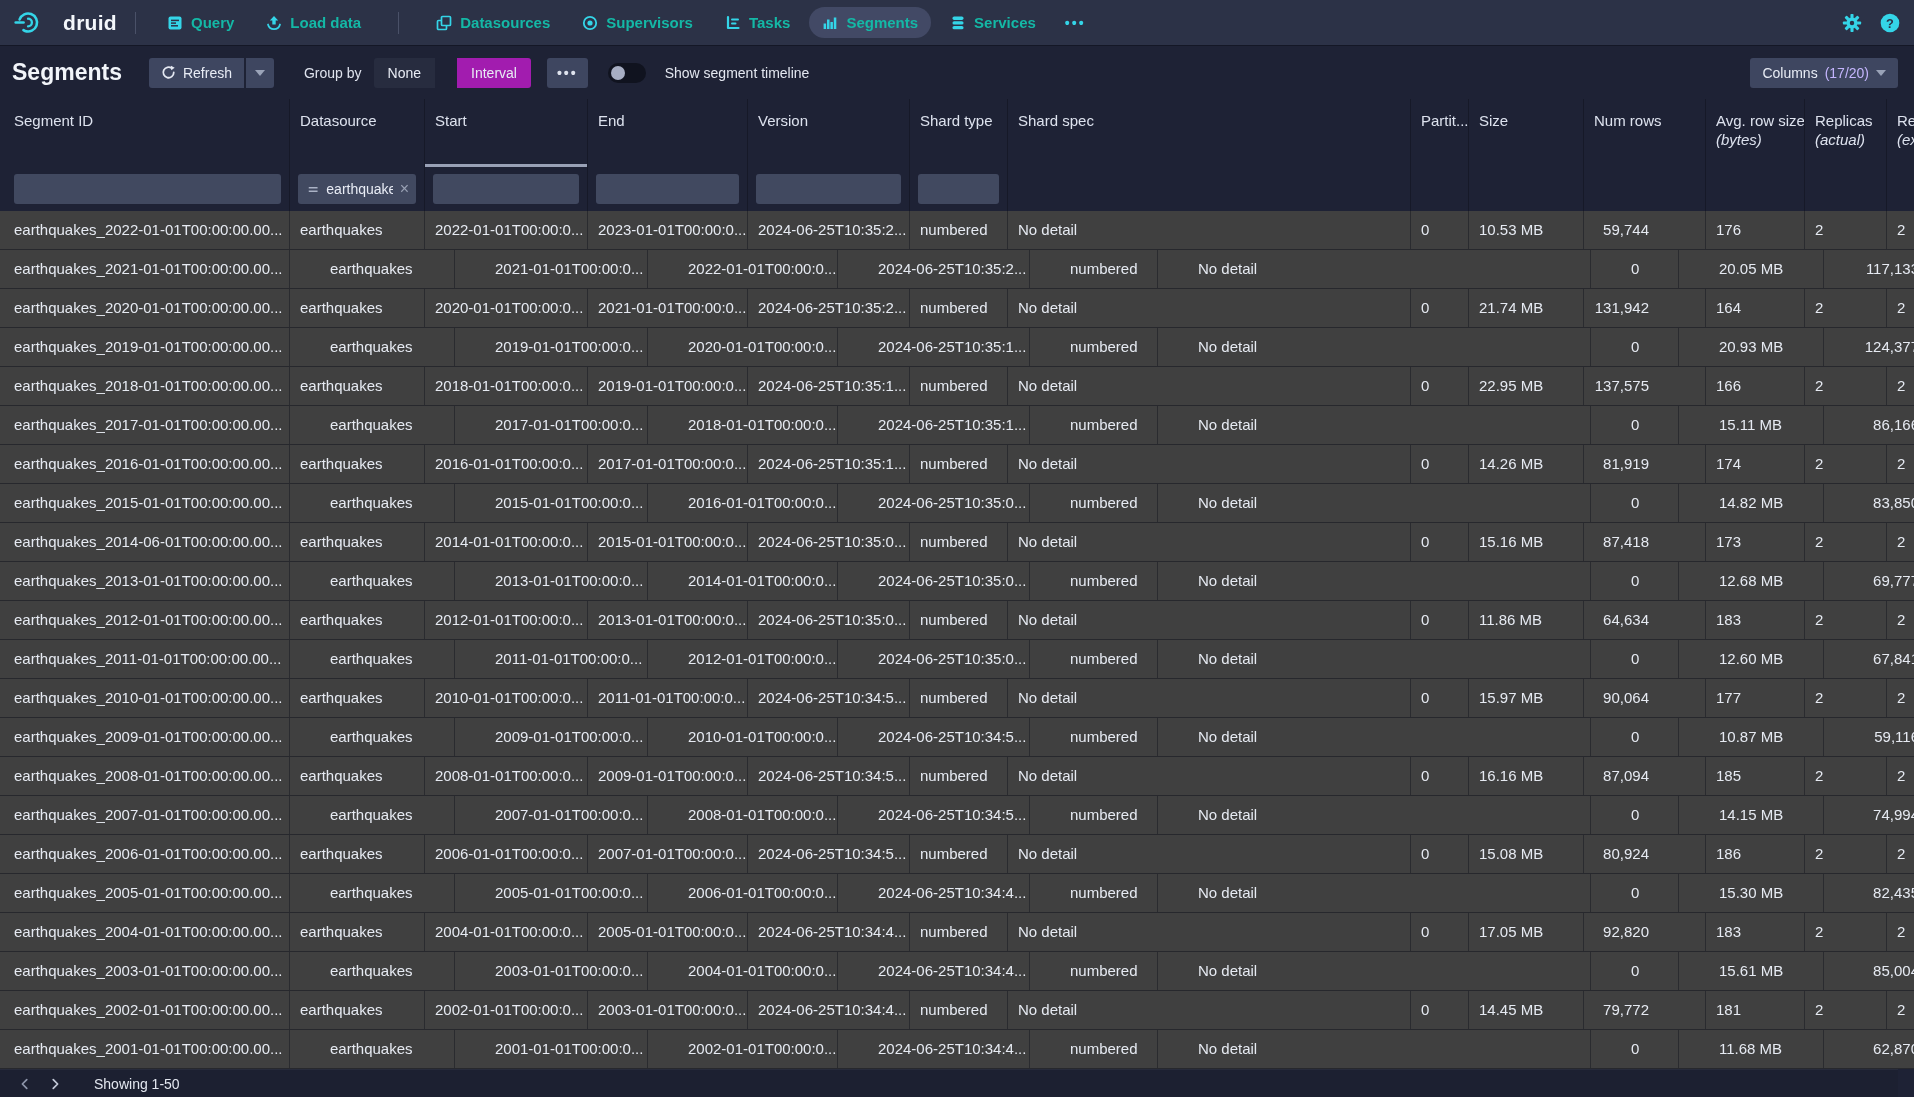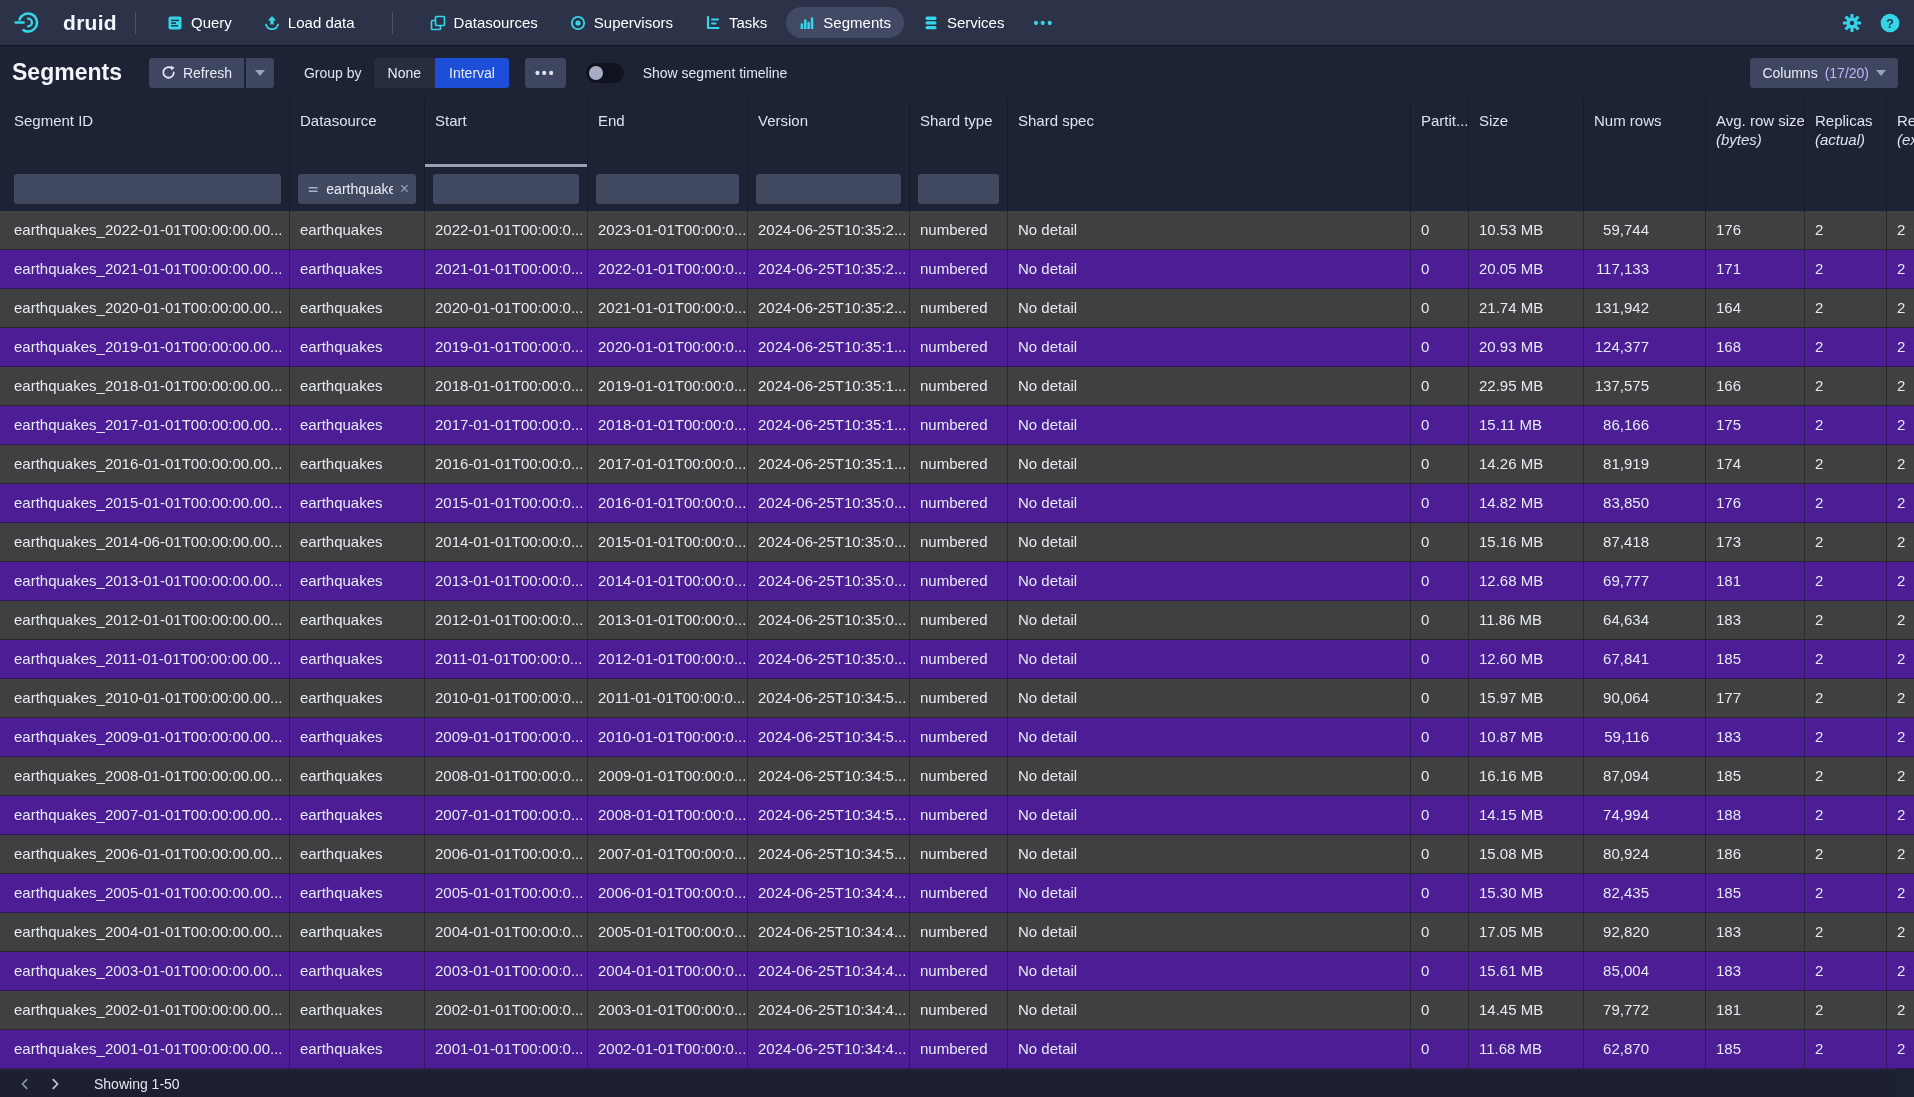--- a/index.html
+++ b/index.html
@@ -14,21 +14,21 @@
   .nav {
     height: 46px; background: #2c3247; display: flex; align-items: center;
     padding: 0 14px; border-bottom: 1px solid #141726;
   }
   .brand { display: flex; align-items: center; gap: 22px; }
   .brand-text { font-size: 21px; font-weight: 700; color: #f4f7fb; letter-spacing: .3px; }
   .nav-divider { width: 1px; height: 22px; background: #4a5168; margin: 0 18px; }
   .nav-items { display: flex; align-items: center; gap: 6px; }
   .nav-item {
     display: flex; align-items: center; gap: 8px; padding: 7px 13px;
-    border-radius: 17px; font-size: 15px; color: #ffffff; cursor: pointer;
+    border-radius: 17px; font-size: 15px; color: #14b8a6; cursor: pointer; font-weight: bold;
   }
   .nav-item.active { background: #424965; }
   .nav-more { padding: 7px 10px; color: #34d5e8; font-size: 14px; letter-spacing: 2px; font-weight: 700; }
   .nav-right { margin-left: auto; display: flex; align-items: center; gap: 18px; }
   .icon-btn { display: flex; align-items: center; cursor: pointer; }
 
   
   .toolbar {
     height: 53px; display: flex; align-items: center; padding: 0 16px 0 12px;
     background: #1e2235;
@@ -45,35 +45,35 @@
   .caret-down {
     width: 0; height: 0; border-left: 5px solid transparent;
     border-right: 5px solid transparent; border-top: 6px solid #9aa3b8;
   }
   .groupby-label { margin-left: 30px; font-size: 14px; color: #dfe3ee; }
   .seg-group { display: flex; margin-left: 12px; border-radius: 3px; overflow: hidden; }
   .seg-btn {
     height: 30px; display: inline-flex; align-items: center; padding: 0 14px;
     background: #272c3f; font-size: 14px; color: #e8ecf5; cursor: pointer;
   }
-  .seg-btn.selected { background: #1d4ed8; }
+  .seg-btn.selected { background: #a21caf; margin-left: 22px; }
   .more-btn { margin-left: 16px; padding: 0 10px; letter-spacing: 2px; font-weight: 700; color: #dfe3ee; }
   .toggle { margin-left: 20px; width: 38px; height: 20px; border-radius: 10px; background: #10131f; position: relative; cursor: pointer; flex: none; }
   .toggle .knob { position: absolute; left: 3px; top: 3px; width: 14px; height: 14px; border-radius: 50%; background: #a7aec3; }
   .timeline-label { margin-left: 19px; font-size: 14px; color: #e3e7f0; }
   .columns-btn { margin-left: auto; }
   .dim { color: #c4b5fd; }
 
   
   .table { width: 1914px; overflow: hidden; }
   .thead { display: flex; height: 68px; }
   .frow { display: flex; height: 44px; }
   .tr { display: flex; height: 39px; border-bottom: 1px solid rgba(9,12,22,.45); cursor: pointer; }
   .tr.odd  { background: #404040; }
-  .tr.even { background: #4c1d95; }
+  .tr.even { background: #404040; gap: 30px; }
 
   .th, .fc, .td { flex: 0 0 auto; padding: 0 10px; border-right: 1px solid rgba(9,12,22,.4); overflow: hidden; }
   .th { position: relative; padding-top: 13px; font-size: 15px; color: #dde2ee; white-space: nowrap; cursor: pointer; }
   .th .sub { display: block; font-style: italic; margin-top: 2px; }
   .th.sorted::after { content: ""; position: absolute; left: 0; right: 0; bottom: 0; height: 3px; background: #99a1b6; }
   .fc { padding: 7px 8px; }
   .td { height: 100%; line-height: 37px; font-size: 15px; color: #e6eaf2; white-space: nowrap; }
 
   .c0 { width: 290px; } .th.c0, .td.c0, .fc.c0 { padding-left: 14px; }
   .c1 { width: 135px; } .c2 { width: 163px; } .c3 { width: 160px; }

